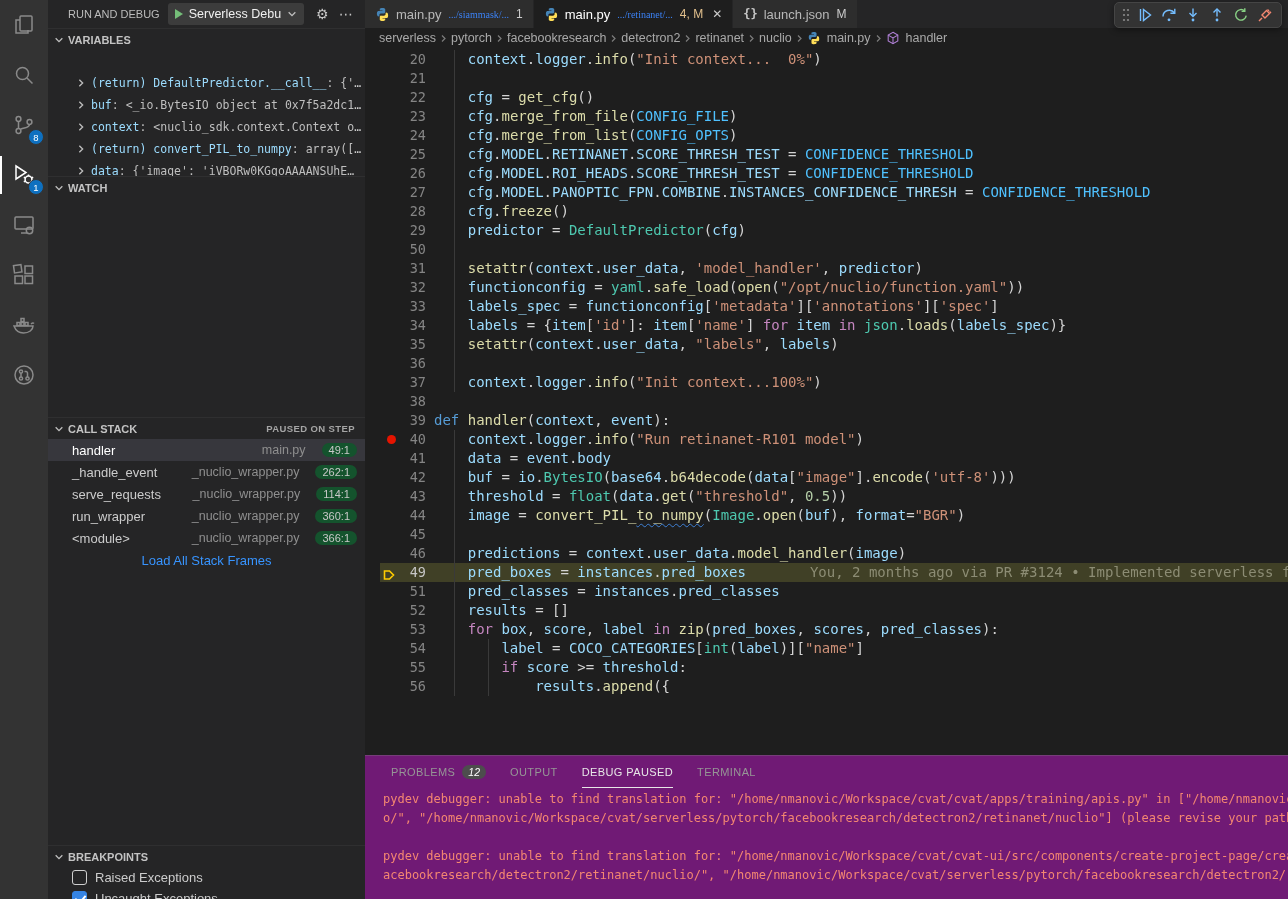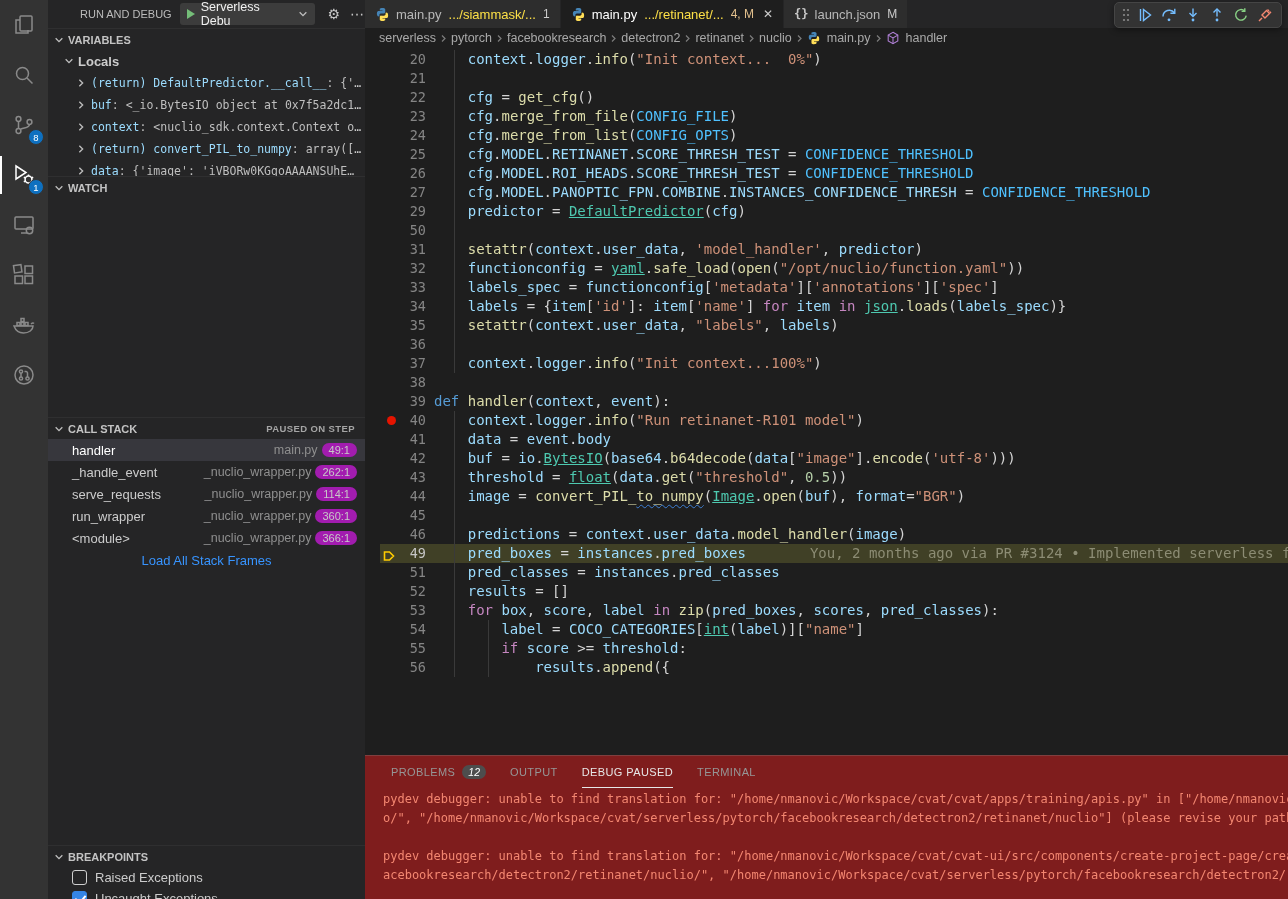--- a/index.html
+++ b/index.html
@@ -12,21 +12,21 @@
   .ab-item { position:relative; width:48px; height:50px; display:flex; align-items:center; justify-content:center; color:#8a8a8a; cursor:pointer; }
   .ab-item.active { color:#ffffff; }
   .ab-item.active::before { content:""; position:absolute; left:0; top:6px; bottom:6px; width:2px; background:#ffffff; }
   .ab-item svg { width:24px; height:24px; stroke:currentColor; fill:none; stroke-width:1.5; }
   .ab-badge { position:absolute; right:4px; bottom:5px; min-width:16px; height:16px; border-radius:9px;
               background:#0e70c0; color:#fff; font-size:9.5px; display:flex; align-items:center; justify-content:center;
               border:1px solid #333333; padding:0 3px; }
 
   
   .sidebar { position:absolute; left:48px; top:0; width:317px; height:899px; background:#252526; overflow:hidden; font-size:13px; }
-  .sb-top { position:absolute; top:0; left:12px; right:0; height:28px; display:flex; align-items:center; padding-left:20px; }
+  .sb-top { position:absolute; top:0; left:0; right:0; height:28px; display:flex; align-items:center; padding-left:20px; }
   .sb-title { font-size:11px; color:#bcbcbc; white-space:nowrap; }
   .cfg-dd { margin-left:8px; height:22px; background:#3c3c3c; border-radius:3px; display:flex; align-items:center;
             gap:6px; padding:0 7px; color:#f0f0f0; font-size:12.5px; cursor:pointer; max-width:150px; }
   .cfg-dd .play { width:0; height:0; border-left:8px solid #75be79; border-top:5px solid transparent; border-bottom:5px solid transparent; }
   .sb-top .gear { margin-left:12px; font-size:14px; color:#c5c5c5; cursor:pointer; }
   .sb-top .dots { margin-left:10px; font-size:14px; color:#c5c5c5; cursor:pointer; letter-spacing:1px; }
 
   .sect-h { position:absolute; left:0; right:0; height:22px; display:flex; align-items:center; padding-left:6px;
             font-weight:bold; font-size:11px; color:#c3c3c3; background:#252526; border-top:1px solid #2f2f30; }
   .sect-h .chev { margin-right:4px; }
@@ -43,40 +43,40 @@
   .var-txt { overflow:hidden; text-overflow:ellipsis; white-space:nowrap; flex:1; }
   .var-name { color:#9CDCFE; }
   .var-val { color:#bfbfbf; }
 
   .frames { position:absolute; left:0; right:0; top:439px; }
   .frame { height:22px; display:flex; align-items:center; padding:0 8px 0 24px; cursor:pointer; }
   .frame.sel { background:#37373d; }
   .frame .fn { color:#cccccc; }
   .frame.sel .fn { color:#ffffff; }
   .frame .file { margin-left:auto; color:#8f8f8f; font-size:12.5px; }
-  .frame .pos { margin-left:4px; background:#a21caf; color:#c8c8c8; border-radius:9px; font-size:11px; padding:1px 7px;text-align:right; }
+  .frame .pos { margin-left:16px; background:#14532d; color:#c8c8c8; border-radius:9px; font-size:11px; padding:1px 7px;text-align:right; }
   .loadlink { position:absolute; left:0; right:0; top:549px; height:22px; display:flex; align-items:center; justify-content:center;
               color:#3794ff; cursor:pointer; font-size:13px; }
   .paused { margin-left:auto; margin-right:10px; font-size:9.5px; color:#a5a5a5; letter-spacing:0.4px; }
 
   .bp-rows { position:absolute; left:0; right:0; top:867px; }
   .bp-row { height:21px; display:flex; align-items:center; padding-left:24px; gap:8px; }
   .cb { width:15px; height:15px; border:1px solid #cfcfcf; border-radius:3px; background:transparent; flex:0 0 auto; cursor:pointer; }
   .cb.checked { background:#3584e4; border-color:#3584e4; position:relative; }
   .cb.checked::after { content:""; position:absolute; left:3.5px; top:1px; width:5px; height:8px;
                        border:solid #fff; border-width:0 2px 2px 0; transform:rotate(40deg); }
 
   
   .editor { position:absolute; left:365px; top:0; right:0; bottom:0; background:#1e1e1e; }
   .tabsrow { position:absolute; top:0; left:0; right:0; height:28px; background:#252526; display:flex; }
   .tab { height:28px; display:flex; align-items:center; padding:0 10px; background:#2d2d2d; border-right:1px solid #252526;
          font-size:13px; color:#b8b8b8; cursor:pointer; white-space:nowrap; }
   .tab.active { background:#1e1e1e; color:#ffffff; }
   .tab .ticon { width:15px; height:15px; margin-right:6px; flex:0 0 auto; }
-  .tab .desc { margin-left:7px; font-size:13px; color:#fde047; }
+  .tab .desc { margin-left:7px; font-size:10px; color:#3b82f6;font-family:Liberation Serif, serif; }
   .tab .deco { margin-left:7px; font-size:12px; }
   .deco.gold { color:#E2C08D; }
   .deco.dim { color:#cccccc; }
   .tab .close { margin-left:9px; font-size:12px; color:#cccccc; cursor:pointer; }
   .braces { font-family:"DejaVu Sans Mono", monospace; font-weight:bold; font-size:12px; color:#c8c8c8; margin-right:6px; }
 
   .crumbs { position:absolute; top:28px; left:0; right:16px; height:20px; display:flex; align-items:center;
             padding-left:14px; font-size:12.5px; color:#a9a9a9; gap:3px; white-space:nowrap; }
   .crumb { cursor:pointer; }
   .crumbs .chev { width:9px; height:9px; }
@@ -95,27 +95,27 @@
   .cl { position:relative; height:19px; line-height:19px; white-space:pre; }
   .cl.cur { background:rgba(219,219,75,0.18); }
   .cl.g1::before { content:""; position:absolute; left:74px; top:0; bottom:0; width:1px; background:#3a3a3a; }
   .cl.g2::after  { content:""; position:absolute; left:108px; top:0; bottom:0; width:1px; background:#3a3a3a; }
   .gut { position:absolute; left:0; top:0; width:46px; text-align:right; color:#858585; font-size:13.5px; }
   .cl.cur .gut { color:#c6c6c6; }
   .bp-dot { position:absolute; left:7px; top:5px; width:9px; height:9px; border-radius:50%; background:#e51400; }
   .cur-arrow { position:absolute; left:3px; top:4px; width:12px; height:12px; }
   .lt { position:absolute; left:54px; top:0; }
   .tk-p { color:#d4d4d4; } .tk-v { color:#9CDCFE; } .tk-f { color:#DCDCAA; } .tk-s { color:#CE9178; }
-  .tk-k { color:#569CD6; } .tk-c { color:#C586C0; } .tk-t { color:#4EC9B0;text-decoration:underline; } .tk-n { color:#B5CEA8; }
+  .tk-k { color:#569CD6; } .tk-c { color:#C586C0; } .tk-t { color:#4EC9B0; } .tk-n { color:#B5CEA8; }
   .tk-C { color:#4FC1FF; }
   .tk-fw { color:#DCDCAA; text-decoration:underline wavy #3e7fd4 1px; text-underline-offset:3px; }
   .blame { margin-left:64px; color:#8c8c74; }
 
   
-  .panel { position:absolute; left:0; right:0; top:755px; height:144px; background:#7f1d1d; border-top:1px solid rgba(128,128,128,0.35);text-align:right; }
+  .panel { position:absolute; left:0; right:0; top:755px; height:144px; background:#701a75; border-top:1px solid rgba(128,128,128,0.35);text-align:right; }
   .ptabs { height:32px; display:flex; align-items:center; padding-left:26px; gap:24px; }
   .ptab { height:32px; display:flex; align-items:center; gap:7px; font-size:11px; letter-spacing:0.4px; color:#969696;
           cursor:pointer; border-bottom:1px solid transparent; }
   .ptab.active { color:#e7e7e7; border-bottom-color:#e7e7e7; }
   .ptab .pbadge { background:#4d4d4d; color:#ffffff; border-radius:9px; font-size:10.5px; padding:1px 6px; letter-spacing:0;font-style:italic; }
   .pconsole { padding-top:2px; }
   .con-row { height:19px; line-height:19px; padding-left:18px; font-family:"DejaVu Sans Mono", monospace; font-size:12px;
              color:#f48771; white-space:pre; overflow:hidden; }
 </style>
 </head>
@@ -200,26 +200,20 @@
     <span class="gear">⚙</span>
     <span class="dots">⋯</span>
   </div>
 
   <div class="sect-h" style="top:28px">
     <svg class="chev" viewBox="0 0 12 12">
         <path d="M2 4l4 4 4-4"></path>
       </svg>
     <span>VARIABLES</span>
   </div>
-  <div class="tree-row grp-row" style="position:absolute;top:50px;left:0;right:0">
-    <svg class="chev" viewBox="0 0 12 12">
-        <path d="M2 4l4 4 4-4"></path>
-      </svg>
-    <span>Locals</span>
-  </div>
   <div class="var-rows" id="varRows">
       <div class="tree-row var-row">
         <svg class="chev rot-r" viewBox="0 0 12 12">
           <path d="M2 4l4 4 4-4"></path>
         </svg>
         <span class="var-txt"><span class="var-name">(return) DefaultPredictor.__call__</span><span class="var-val">: </span><span class="var-val">{'inst…</span></span>
       </div>
       <div class="tree-row var-row">
         <svg class="chev rot-r" viewBox="0 0 12 12">
           <path d="M2 4l4 4 4-4"></path>
@@ -427,20 +421,21 @@
     </div>
   <div class="code" id="code">
       <div class="cl g1"><span class="gut">20</span><span class="lt"><span class="tk-p">    </span><span class="tk-v">context</span><span class="tk-p">.</span><span class="tk-v">logger</span><span class="tk-p">.</span><span class="tk-f">info</span><span class="tk-p">(</span><span class="tk-s">"Init context...  0%"</span><span class="tk-p">)</span></span></div>
       <div class="cl g1"><span class="gut">21</span><span class="lt"></span></div>
       <div class="cl g1"><span class="gut">22</span><span class="lt"><span class="tk-p">    </span><span class="tk-v">cfg</span><span class="tk-p"> = </span><span class="tk-f">get_cfg</span><span class="tk-p">()</span></span></div>
       <div class="cl g1"><span class="gut">23</span><span class="lt"><span class="tk-p">    </span><span class="tk-v">cfg</span><span class="tk-p">.</span><span class="tk-f">merge_from_file</span><span class="tk-p">(</span><span class="tk-C">CONFIG_FILE</span><span class="tk-p">)</span></span></div>
       <div class="cl g1"><span class="gut">24</span><span class="lt"><span class="tk-p">    </span><span class="tk-v">cfg</span><span class="tk-p">.</span><span class="tk-f">merge_from_list</span><span class="tk-p">(</span><span class="tk-C">CONFIG_OPTS</span><span class="tk-p">)</span></span></div>
       <div class="cl g1"><span class="gut">25</span><span class="lt"><span class="tk-p">    </span><span class="tk-v">cfg</span><span class="tk-p">.</span><span class="tk-v">MODEL</span><span class="tk-p">.</span><span class="tk-v">RETINANET</span><span class="tk-p">.</span><span class="tk-v">SCORE_THRESH_TEST</span><span class="tk-p"> = </span><span class="tk-C">CONFIDENCE_THRESHOLD</span></span></div>
       <div class="cl g1"><span class="gut">26</span><span class="lt"><span class="tk-p">    </span><span class="tk-v">cfg</span><span class="tk-p">.</span><span class="tk-v">MODEL</span><span class="tk-p">.</span><span class="tk-v">ROI_HEADS</span><span class="tk-p">.</span><span class="tk-v">SCORE_THRESH_TEST</span><span class="tk-p"> = </span><span class="tk-C">CONFIDENCE_THRESHOLD</span></span></div>
       <div class="cl g1"><span class="gut">27</span><span class="lt"><span class="tk-p">    </span><span class="tk-v">cfg</span><span class="tk-p">.</span><span class="tk-v">MODEL</span><span class="tk-p">.</span><span class="tk-v">PANOPTIC_FPN</span><span class="tk-p">.</span><span class="tk-v">COMBINE</span><span class="tk-p">.</span><span class="tk-v">INSTANCES_CONFIDENCE_THRESH</span><span class="tk-p"> = </span><span class="tk-C">CONFIDENCE_THRESHOLD</span></span></div>
+      <div class="cl g1"><span class="gut">28</span><span class="lt"><span class="tk-p">    </span><span class="tk-v">cfg</span><span class="tk-p">.</span><span class="tk-f">freeze</span><span class="tk-p">()</span></span></div>
       <div class="cl g1"><span class="gut">29</span><span class="lt"><span class="tk-p">    </span><span class="tk-v">predictor</span><span class="tk-p"> = </span><span class="tk-t">DefaultPredictor</span><span class="tk-p">(</span><span class="tk-v">cfg</span><span class="tk-p">)</span></span></div>
       <div class="cl g1"><span class="gut">50</span><span class="lt"></span></div>
       <div class="cl g1"><span class="gut">31</span><span class="lt"><span class="tk-p">    </span><span class="tk-f">setattr</span><span class="tk-p">(</span><span class="tk-v">context</span><span class="tk-p">.</span><span class="tk-v">user_data</span><span class="tk-p">, </span><span class="tk-s">'model_handler'</span><span class="tk-p">, </span><span class="tk-v">predictor</span><span class="tk-p">)</span></span></div>
       <div class="cl g1"><span class="gut">32</span><span class="lt"><span class="tk-p">    </span><span class="tk-v">functionconfig</span><span class="tk-p"> = </span><span class="tk-t">yaml</span><span class="tk-p">.</span><span class="tk-f">safe_load</span><span class="tk-p">(</span><span class="tk-f">open</span><span class="tk-p">(</span><span class="tk-s">"/opt/nuclio/function.yaml"</span><span class="tk-p">))</span></span></div>
       <div class="cl g1"><span class="gut">33</span><span class="lt"><span class="tk-p">    </span><span class="tk-v">labels_spec</span><span class="tk-p"> = </span><span class="tk-v">functionconfig</span><span class="tk-p">[</span><span class="tk-s">'metadata'</span><span class="tk-p">][</span><span class="tk-s">'annotations'</span><span class="tk-p">][</span><span class="tk-s">'spec'</span><span class="tk-p">]</span></span></div>
       <div class="cl g1"><span class="gut">34</span><span class="lt"><span class="tk-p">    </span><span class="tk-v">labels</span><span class="tk-p"> = {</span><span class="tk-v">item</span><span class="tk-p">[</span><span class="tk-s">'id'</span><span class="tk-p">]: </span><span class="tk-v">item</span><span class="tk-p">[</span><span class="tk-s">'name'</span><span class="tk-p">] </span><span class="tk-c">for</span><span class="tk-p"> </span><span class="tk-v">item</span><span class="tk-p"> </span><span class="tk-c">in</span><span class="tk-p"> </span><span class="tk-t">json</span><span class="tk-p">.</span><span class="tk-f">loads</span><span class="tk-p">(</span><span class="tk-v">labels_spec</span><span class="tk-p">)}</span></span></div>
       <div class="cl g1"><span class="gut">35</span><span class="lt"><span class="tk-p">    </span><span class="tk-f">setattr</span><span class="tk-p">(</span><span class="tk-v">context</span><span class="tk-p">.</span><span class="tk-v">user_data</span><span class="tk-p">, </span><span class="tk-s">"labels"</span><span class="tk-p">, </span><span class="tk-v">labels</span><span class="tk-p">)</span></span></div>
       <div class="cl g1"><span class="gut">36</span><span class="lt"></span></div>
       <div class="cl g1"><span class="gut">37</span><span class="lt"><span class="tk-p">    </span><span class="tk-v">context</span><span class="tk-p">.</span><span class="tk-v">logger</span><span class="tk-p">.</span><span class="tk-f">info</span><span class="tk-p">(</span><span class="tk-s">"Init context...100%"</span><span class="tk-p">)</span></span></div>
       <div class="cl"><span class="gut">38</span><span class="lt"></span></div>

